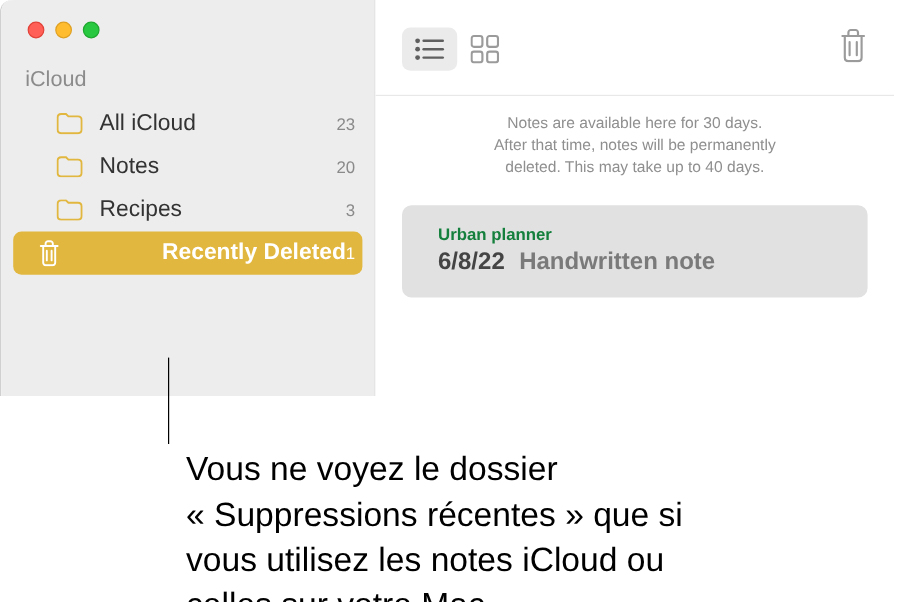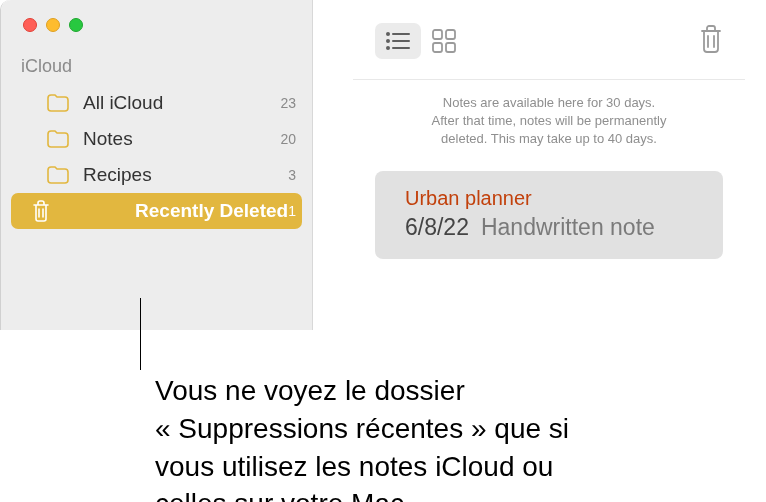--- a/index.html
+++ b/index.html
@@ -14,21 +14,20 @@
       display: flex;
       width: 745px;
       height: 330px;
       border: 1px solid #d0d0d0;
       border-top: none;
       border-right: none;
       border-bottom: none;
       border-radius: 10px 0 0 0;
       overflow: visible;
       position: relative;
-      gap: 40px;
     }
     .sidebar {
       width: 312px;
       background: #ededed;
       border-right: 1px solid #d8d8d8;
       border-radius: 10px 0 0 0;
       padding-top: 10px;
     }
     .traffic-lights {
       display: flex;
@@ -105,22 +104,22 @@
       font-size: 13px;
       line-height: 1.4;
       padding: 14px 36px 18px 36px;
     }
     .note-card {
       margin: 4px 22px 0 22px;
       background: #e1e1e1;
       border-radius: 8px;
       padding: 16px 30px 18px 30px;
     }
-    .note-title { font-size: 20px; font-weight: 400; color: #c2410c; margin-bottom: 4px; }
-    .note-meta { font-size: 23px; color: #7a7a7a; }
+    .note-title { font-size: 14px; font-weight: 700; color: #15803d; margin-bottom: 4px; }
+    .note-meta { font-size: 20px; color: #7a7a7a; font-weight: bold; }
     .note-meta .date { color: #444; margin-right: 12px; }
     .callout {
       position: absolute;
       left: 155px;
       top: 330px;
       width: 420px;
     }
     .callout-line {
       position: absolute;
       left: 140px;

